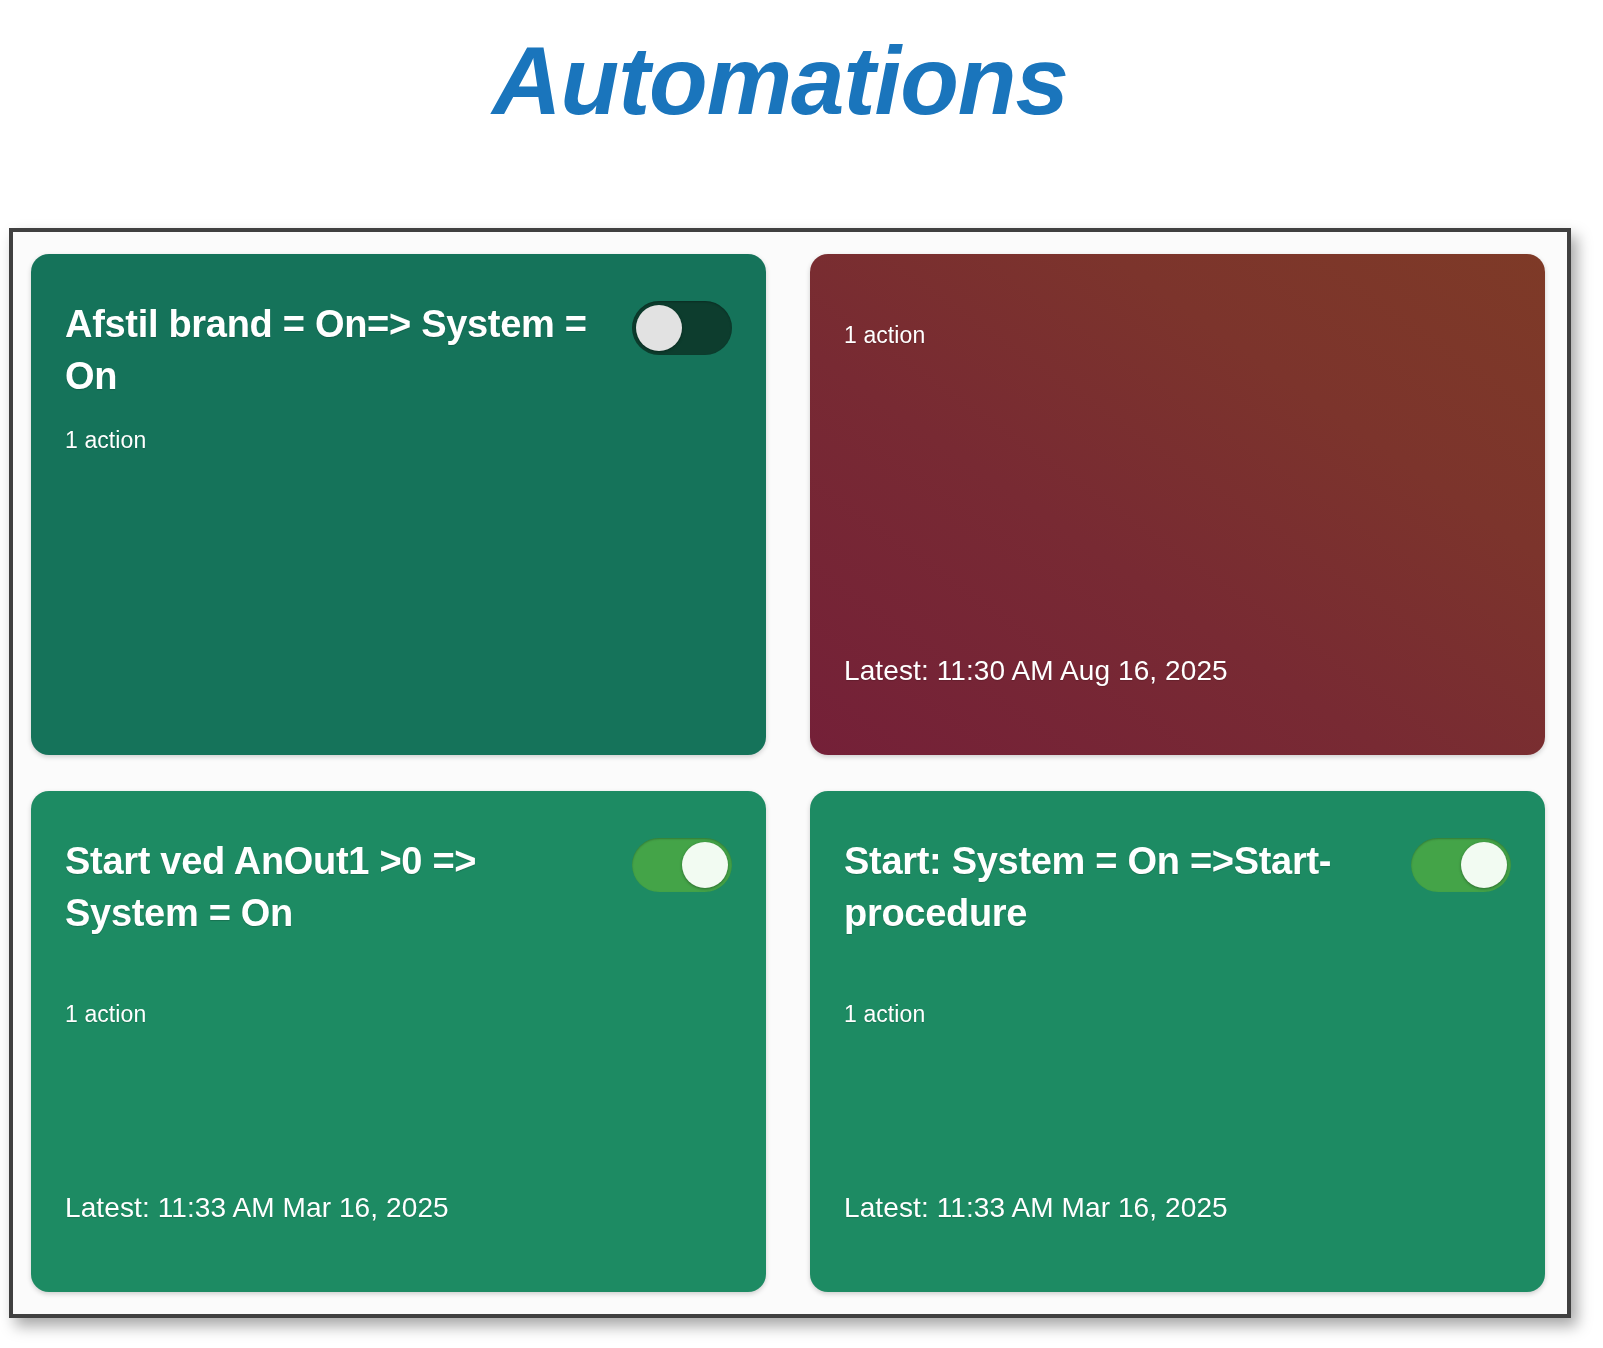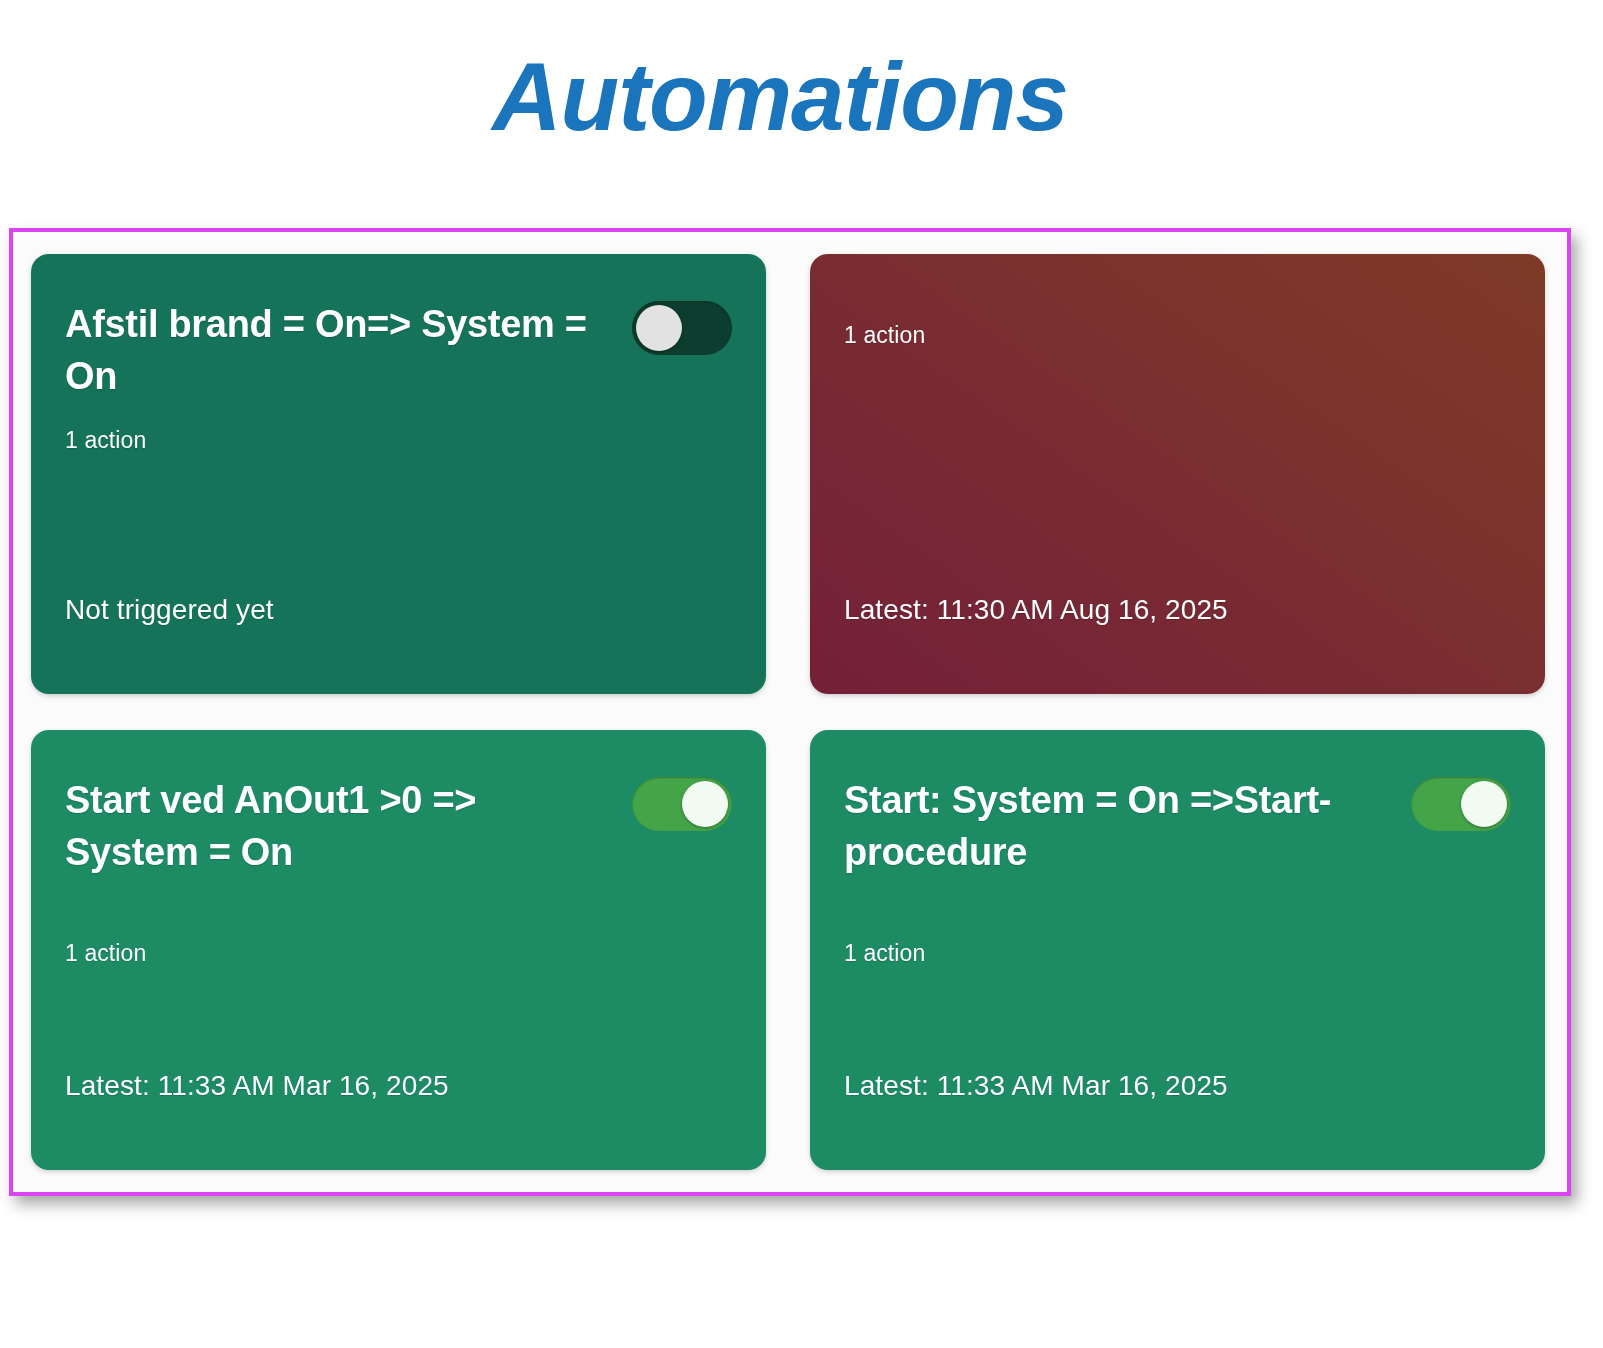--- a/index.html
+++ b/index.html
@@ -15,43 +15,43 @@
   #page {
     position: relative;
     width: 1603px;
     height: 1348px;
     background: #ffffff;
   }
 
   
   .page-title {
     position: absolute;
-    top: 42px;
+    top: 26px;
     left: 0;
     width: 1560px;
     text-align: center;
     font-size: 96px;
     line-height: 1.15;
     font-weight: 700;
     font-style: italic;
     letter-spacing: -1px;
     color: #1a75bc;
     font-family: "Liberation Sans", sans-serif;
     white-space: nowrap;
   }
 
   
   .panel {
     position: absolute;
     left: 9px;
     top: 228px;
     width: 1562px;
-    height: 968px;
+    height: 1090px;
     background: #fbfbfb;
-    border: 4px solid #d946ef;
+    border: 4px solid #404040;
     box-shadow: 6px 8px 14px rgba(0,0,0,0.35);
   }
 
   .grid {
     position: absolute;
     left: 0; top: 0;
     width: 100%;
     height: 100%;
     padding: 22px 22px 22px 18px;
     display: grid;
@@ -154,21 +154,20 @@
     <div class="grid">
 
       <div class="card green-dark">
         <div class="card-head">
           <div class="card-title">Afstil brand = On=&gt; System = On</div>
           <div class="toggle off-green">
             <span class="knob"></span>
           </div>
         </div>
         <div class="card-subtitle">1 action</div>
-        <div class="card-footer">Not triggered yet</div>
       </div>
 
       <div class="card red">
         <div class="card-subtitle">1 action</div>
         <div class="card-footer">Latest: 11:30 AM Aug 16, 2025</div>
       </div>
 
       <div class="card green-light">
         <div class="card-head">
           <div class="card-title">Start ved AnOut1 &gt;0 =&gt; System = On</div>

